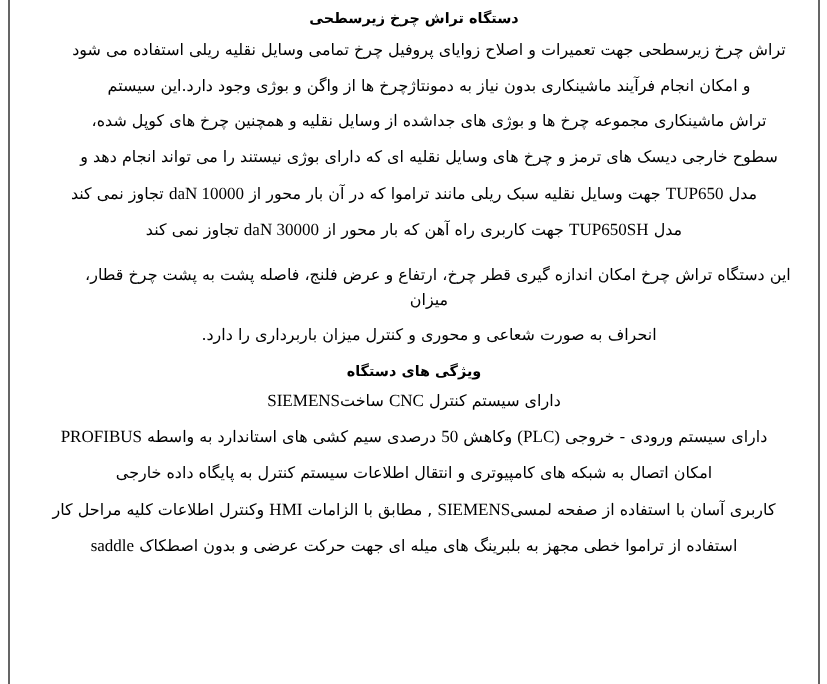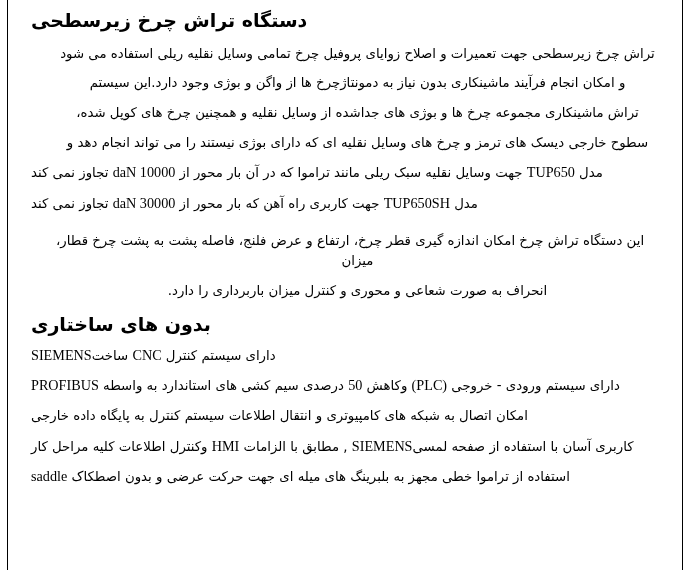--- a/index.html
+++ b/index.html
@@ -40,55 +40,55 @@
     right: 8px;
     bottom: 0;
     padding: 6px 22px 0 22px;
     box-sizing: border-box;
     direction: rtl;
     text-align: right;
   }
 
   h1.doc-heading,
   h2.doc-heading {
-    font-size: 19px;
+    font-size: 12px;
     font-weight: bold;
     line-height: 1.5;
     margin: 0;
     padding: 0;
-    text-align: left;
+    text-align: center;
     direction: rtl;
     letter-spacing: 0.1px;
   }
   h1.doc-heading { margin-bottom: 9px; }
   h2.doc-heading { margin-top: 7px; margin-bottom: 6px; }
 
   p.body-line {
     font-size: 13.3px;
     line-height: 1.52;
     margin: 0 0 9.5px 0;
     padding: 0;
     direction: rtl;
     text-align: justify;
     text-align-last: center;
     white-space: normal;
   }
   p.body-line.center {
-    text-align: left;
+    text-align: right;
     text-align-last: center;
     margin-left: 25px;
   }
   p.body-line.tight { margin-bottom: 9px; }
 
   .spec-line {
     font-size: 13.3px;
     line-height: 1.5;
     margin: 0 0 9.5px 0;
     direction: rtl;
-    text-align: left;
+    text-align: center;
   }
   .latin {
     font-family: "Liberation Serif", "DejaVu Serif", serif;
     direction: ltr;
     unicode-bidi: embed;
     font-size: 14.2px;
   }
   .models {
     margin-top: 4px;
   }
@@ -131,21 +131,21 @@
         <span>تجاوز نمی کند</span>
       </div>
 
     </div>
 
     <div class="block-gap"></div>
 
     <p class="body-line center">این دستگاه تراش چرخ امکان اندازه گیری قطر چرخ، ارتفاع و عرض فلنج، فاصله پشت به پشت چرخ قطار، میزان</p>
     <p class="body-line center tight">انحراف به صورت شعاعی و محوری و کنترل میزان باربرداری را دارد.</p>
 
-    <h2 class="doc-heading">بدون های ساختاری</h2>
+    <h2 class="doc-heading">ویژگی های دستگاه</h2>
 
     <div class="spec-line">
       <span>دارای سیستم کنترل</span>
       <span class="latin">CNC</span>
       <span>ساخت</span><span class="latin">SIEMENS</span>
     </div>
 
     <div class="spec-line">
       <span>دارای سیستم ورودی - خروجی</span>
       <span class="latin">(PLC)</span>

